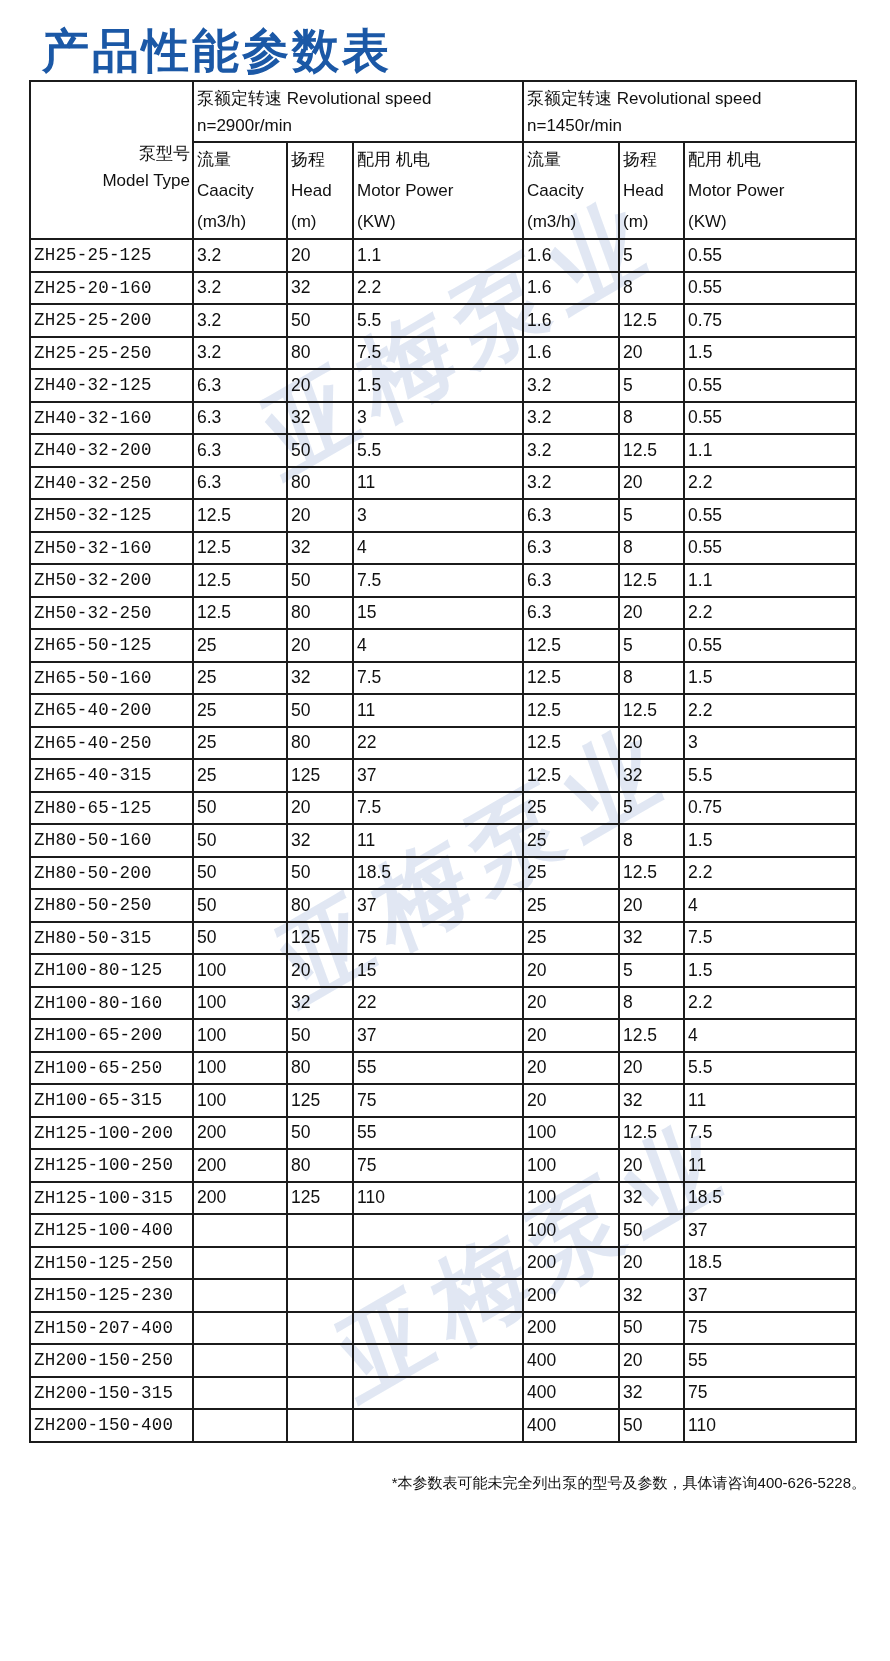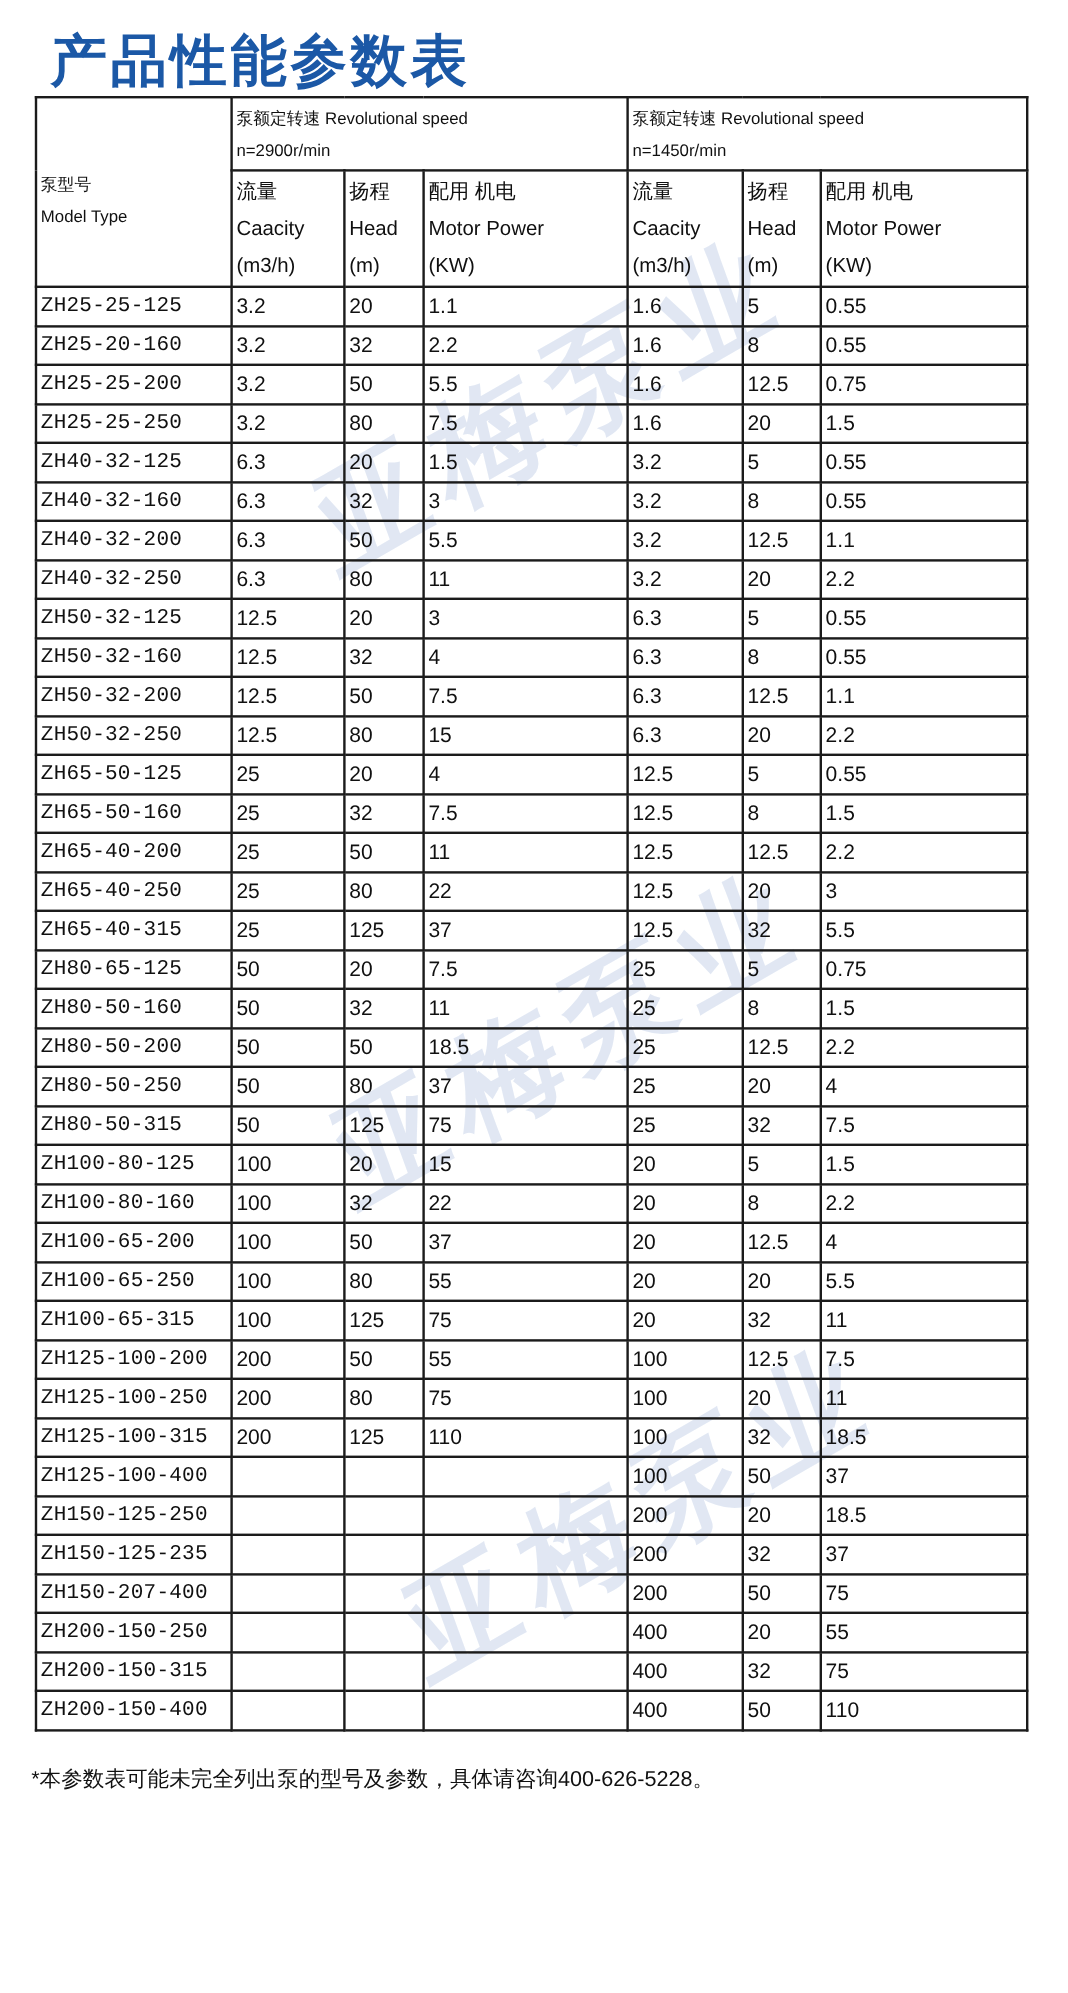--- a/index.html
+++ b/index.html
@@ -62,27 +62,28 @@
     padding: 0 2px 0 3px;
     font-size: 17px;
     color: #101010;
     background: transparent;
     overflow: hidden;
     white-space: nowrap;
   }
   .spec-table thead tr.group-row th {
     height: 59px;
     line-height: 27px;
-    font-size: 14px;
+    font-size: 17px;
   }
   .spec-table th.model-th {
     vertical-align: middle;
     line-height: 29px;
     font-size: 18px;
     padding-top: 14px;
+    text-align: right;
   }
   .spec-table thead tr.sub-row th {
     height: 95px;
     line-height: 31px;
     font-size: 17px;
   }
   .spec-table tbody td {
     height: 30.5px;
     font-size: 17.5px;
   }
@@ -92,23 +93,24 @@
   }
   .notes {
     position: absolute;
     left: 26px;
     top: 1470px;
     z-index: 2;
     width: 840px;
   }
   .notes p {
     margin: 0 0 15px 0;
-    font-size: 18px;
+    font-size: 15px;
     line-height: 25px;
     color: #101010;
+    text-align: right;
   }
 </style>
 </head>
 <body>
 
 <h1 class="page-title">产品性能参数表</h1>
 
 <div class="watermark wm-1">亚梅泵业</div>
 <div class="watermark wm-2">亚梅泵业</div>
 <div class="watermark wm-3">亚梅泵业</div>
@@ -454,21 +456,21 @@
       <tr>
         <td class="cell-model">ZH150-125-250</td>
         <td class="cell-value"></td>
         <td class="cell-value"></td>
         <td class="cell-value"></td>
         <td class="cell-value">200</td>
         <td class="cell-value">20</td>
         <td class="cell-value">18.5</td>
       </tr>
       <tr>
-        <td class="cell-model">ZH150-125-235</td>
+        <td class="cell-model">ZH150-125-230</td>
         <td class="cell-value"></td>
         <td class="cell-value"></td>
         <td class="cell-value"></td>
         <td class="cell-value">200</td>
         <td class="cell-value">32</td>
         <td class="cell-value">37</td>
       </tr>
       <tr>
         <td class="cell-model">ZH150-207-400</td>
         <td class="cell-value"></td>

